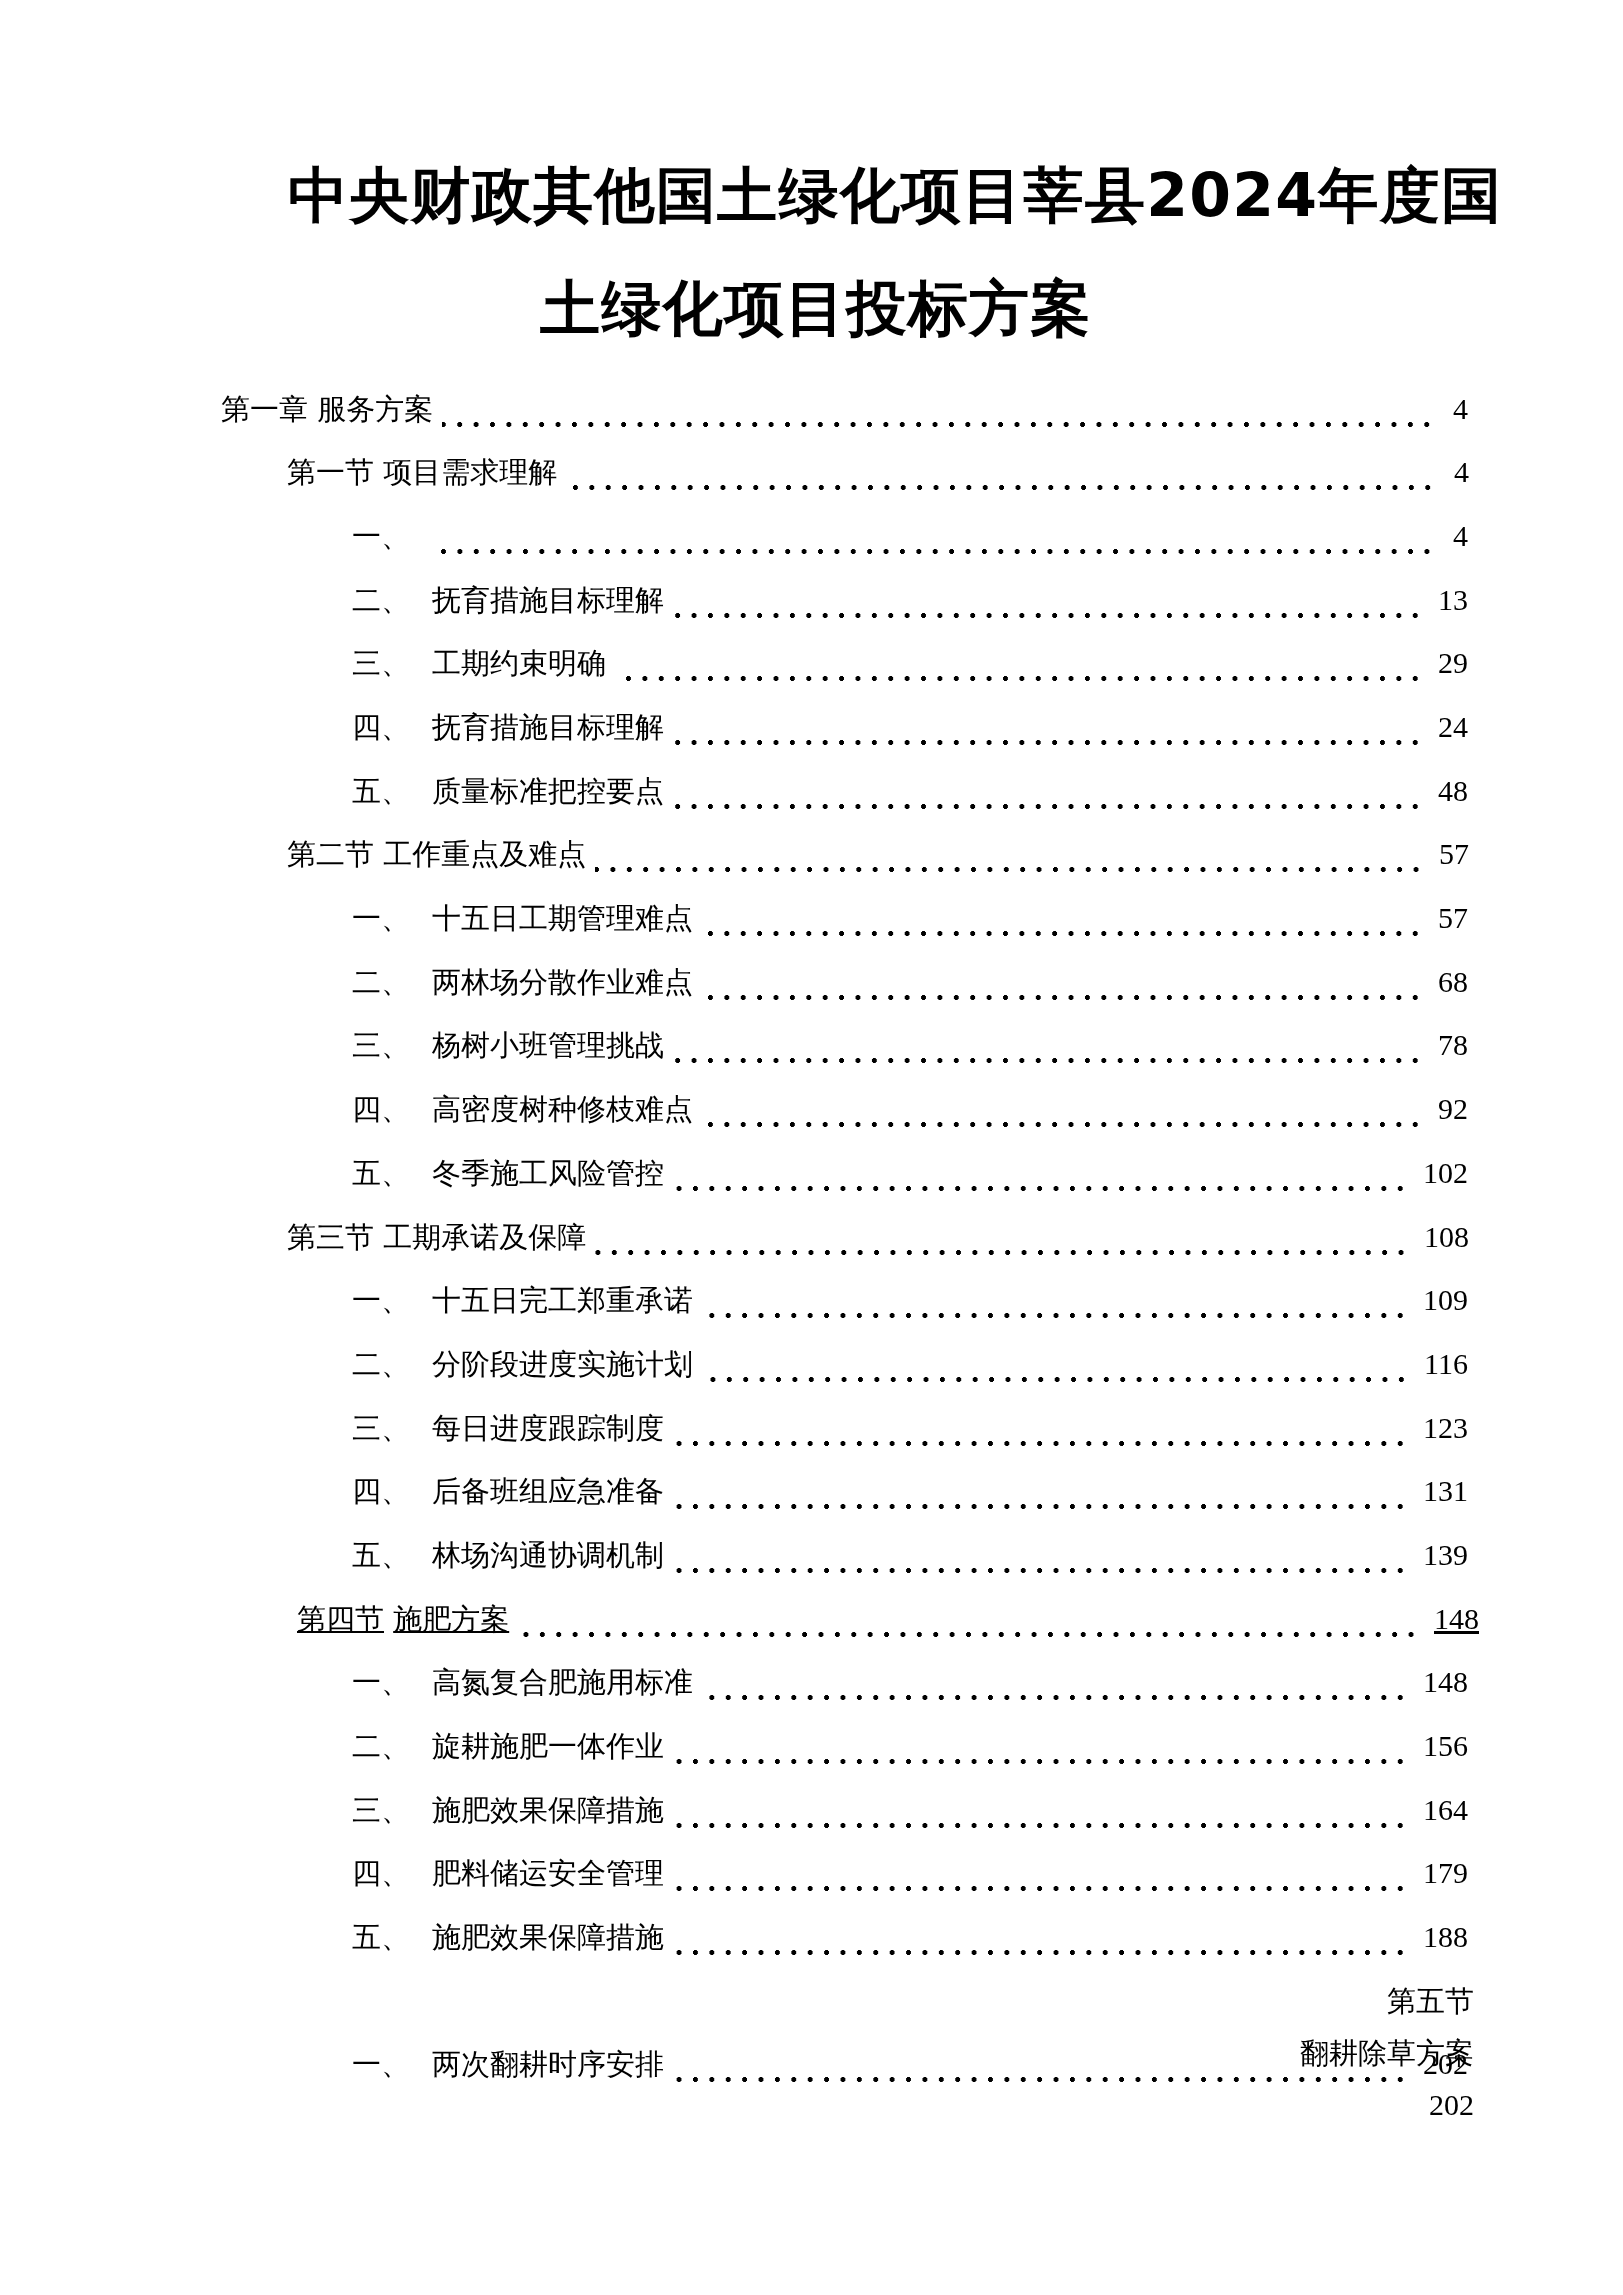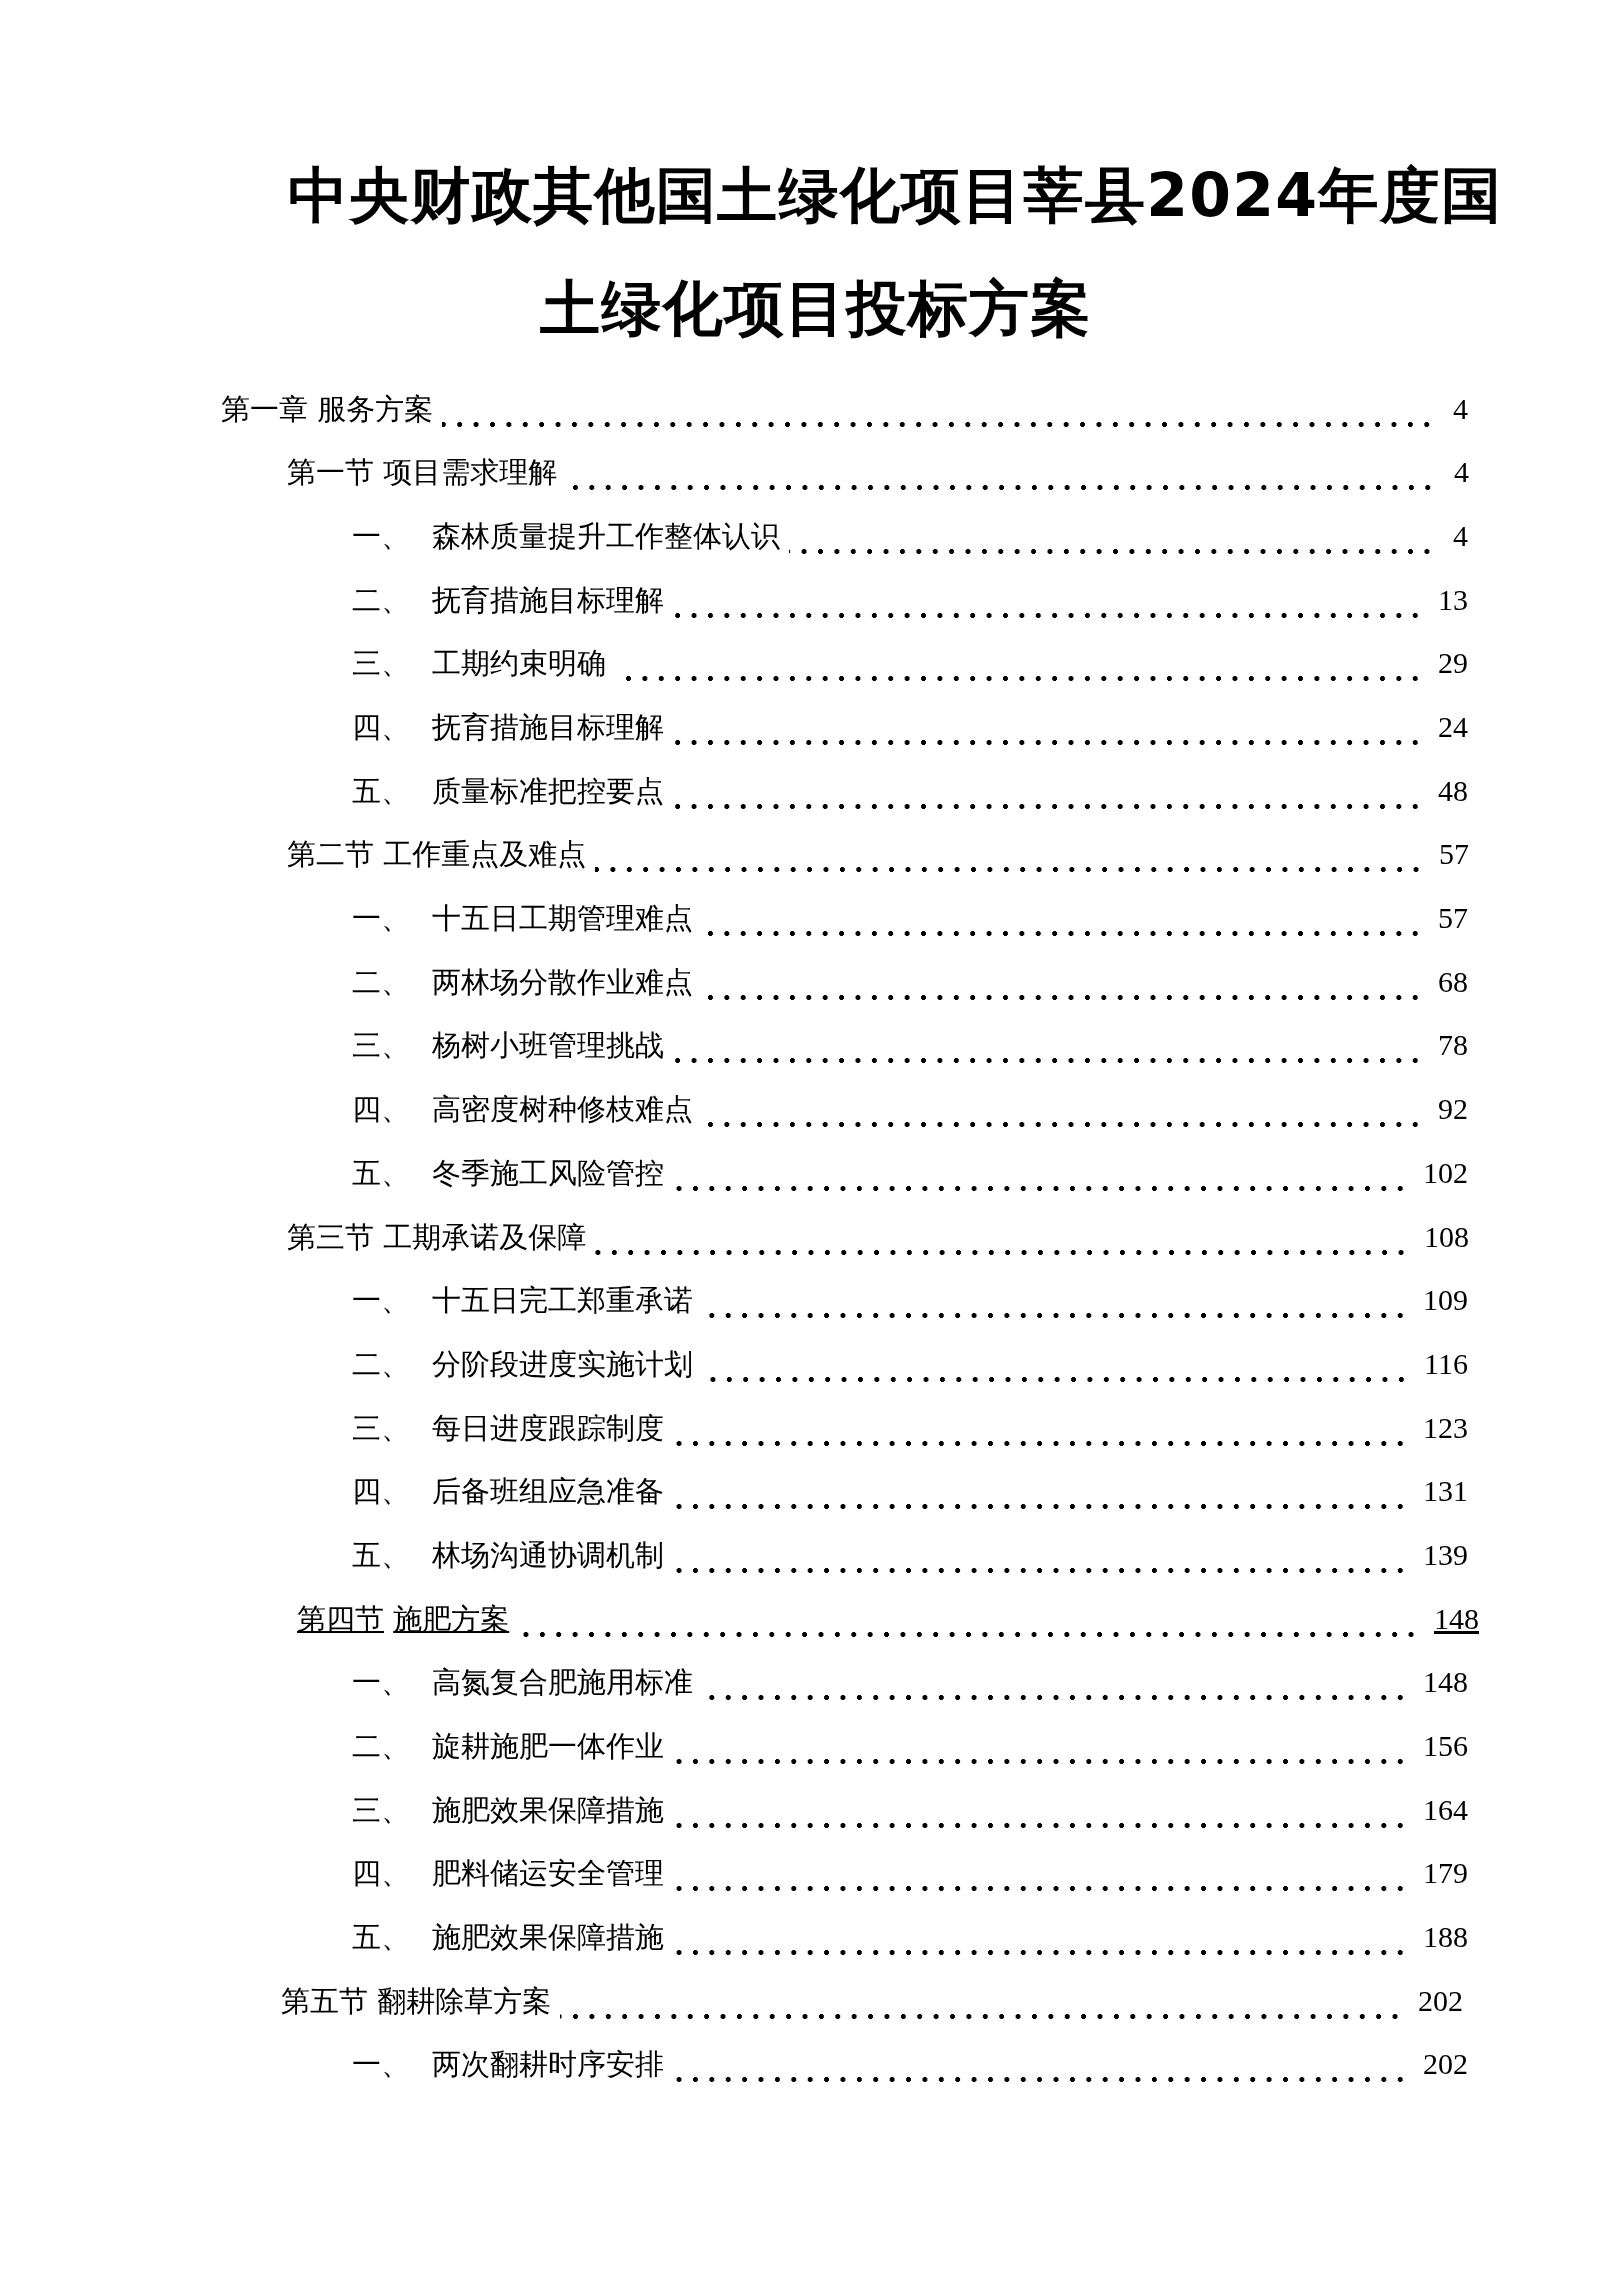--- a/index.html
+++ b/index.html
@@ -96,21 +96,20 @@
         <span class="page-num">4</span>
       </div>
       <div class="toc-row level-1" style="top: 446px; left: 287px; width: 1182px;">
         <span class="num">第一节</span>
         <span class="label">项目需求理解</span>
         <span class="leader"></span>
         <span class="page-num">4</span>
       </div>
       <div class="toc-row level-2" style="top: 510px; left: 352px; width: 1116px;">
         <span class="num">一、</span>
-        <span class="label">森林质量提升工作整体认识</span>
         <span class="leader"></span>
         <span class="page-num">4</span>
       </div>
       <div class="toc-row level-2" style="top: 574px; left: 352px; width: 1116px;">
         <span class="num">二、</span>
         <span class="label">抚育措施目标理解</span>
         <span class="leader"></span>
         <span class="page-num">13</span>
       </div>
       <div class="toc-row level-2" style="top: 637px; left: 352px; width: 1116px;">
@@ -232,21 +231,21 @@
         <span class="label">肥料储运安全管理</span>
         <span class="leader"></span>
         <span class="page-num">179</span>
       </div>
       <div class="toc-row level-2" style="top: 1911px; left: 352px; width: 1116px;">
         <span class="num">五、</span>
         <span class="label">施肥效果保障措施</span>
         <span class="leader"></span>
         <span class="page-num">188</span>
       </div>
-      <div class="toc-row level-1" style="top: 1975px; left: 281px; width: 1182px;">
+      <div class="toc-row level-1" style="top: 1975px; left: 292px; width: 1182px; flex-direction: column;">
         <span class="num">第五节</span>
         <span class="label">翻耕除草方案</span>
         <span class="leader"></span>
         <span class="page-num">202</span>
       </div>
       <div class="toc-row level-2" style="top: 2038px; left: 352px; width: 1116px;">
         <span class="num">一、</span>
         <span class="label">两次翻耕时序安排</span>
         <span class="leader"></span>
         <span class="page-num">202</span>

